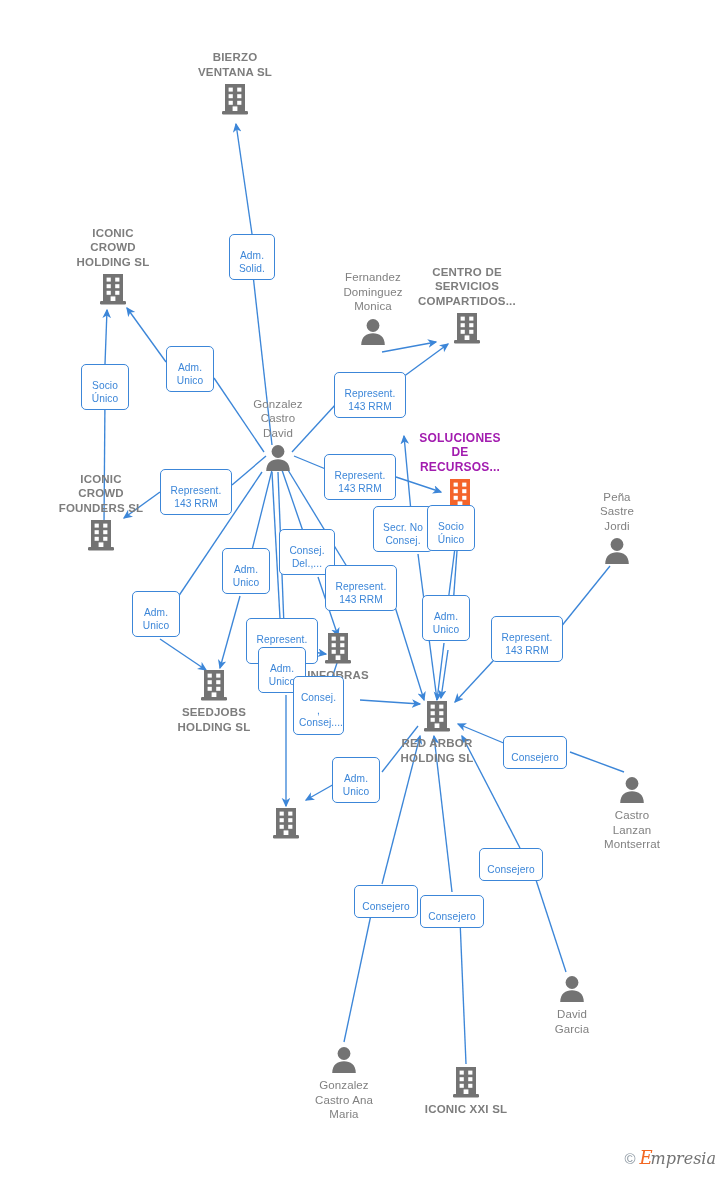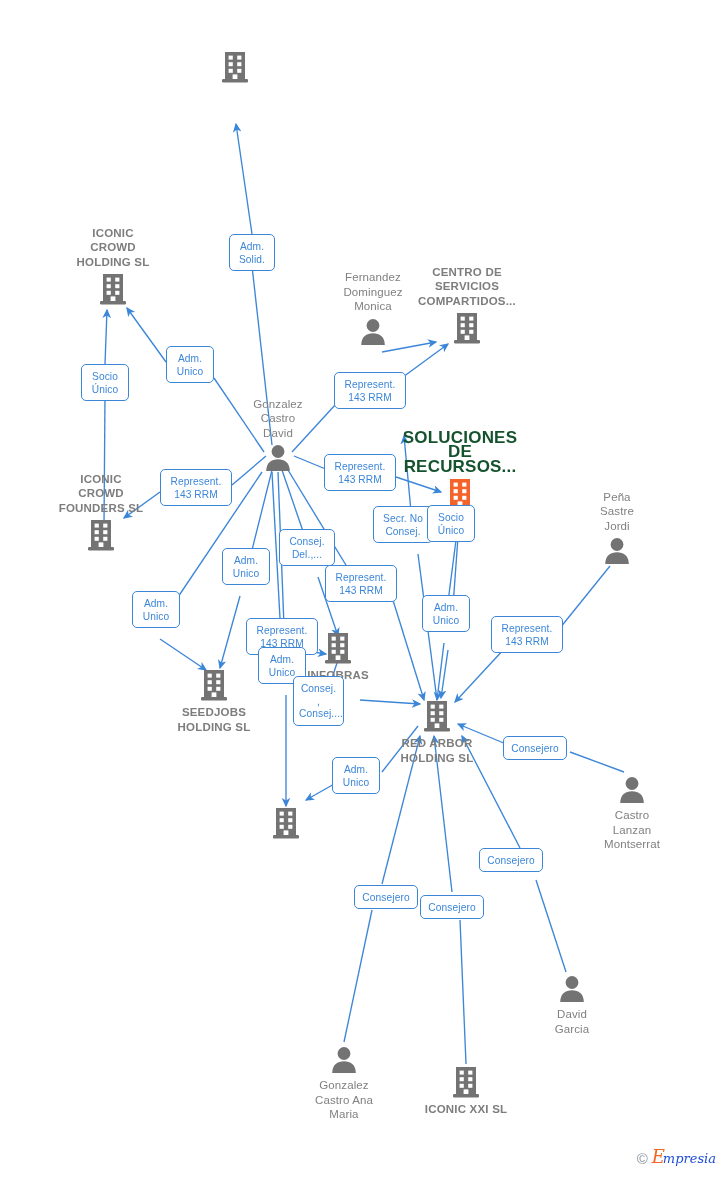--- a/index.html
+++ b/index.html
@@ -46,38 +46,38 @@
   .node.company .label {
     font-weight: bold;
     color: #7d7d7d;
     letter-spacing: 0.2px;
   }
   .node.person .label {
     font-weight: normal;
     color: #818181;
   }
   .node.highlight .label {
-    color: #14532d;
+    color: #a21caf;
     font-weight: bold;
-    font-size: 17px;
+    font-size: 12px;
   }
   .node.label-above .label { margin-bottom: 3px; }
   .node.label-below .label { margin-top: 3px; }
 
   .reltag {
     position: absolute;
     box-sizing: border-box;
     border: 1.3px solid #3c86d8;
     border-radius: 5px;
     background: #ffffff;
     color: #3c86d8;
     font-size: 10.2px;
     line-height: 12.6px;
     text-align: center;
-    padding: 6px 5px 4px 5px;
+    padding: 15px 5px 4px 5px;
     white-space: pre-line;
     letter-spacing: 0.1px;
   }
   .watermark {
     position: absolute;
     right: 12px;
     bottom: 12px;
     display: flex;
     align-items: center;
     gap: 4px;
@@ -89,24 +89,24 @@
     color: #8a96a0;
   }
   .watermark .wm-e {
     color: #f26722;
     font-family: "DejaVu Serif", serif;
     font-style: italic;
     font-size: 18px;
     line-height: 18px;
   }
   .watermark .wm-rest {
-    color: #1d4ed8;
+    color: #737373;
     font-family: "DejaVu Serif", serif;
     font-style: italic;
-    font-size: 13px;
+    font-size: 16px;
     line-height: 18px;
     margin-left: -2px;
   }
 </style>
 </head>
 <body>
 
 <div id="canvas">
 
   <svg id="edges" viewBox="0 0 728 1180" xmlns="http://www.w3.org/2000/svg">
@@ -159,20 +159,22 @@
         <path d="M520 848 L 462 736" marker-end="url(#arrowhead)"></path>
         <path d="M344 1042 L 372 910"></path>
         <path d="M382 884 L 420 736" marker-end="url(#arrowhead)"></path>
         <path d="M466 1064 L 460 920"></path>
         <path d="M452 892 L 434 736" marker-end="url(#arrowhead)"></path>
       </g>
   </svg>
 
   <div id="nodes-layer">
       <div class="node company label-above" style="left: 235px; top: 50px;">
+        <span class="label">BIERZO
+VENTANA SL</span>
         <span class="glyph"><svg width="30" height="34" viewBox="0 0 30 34" xmlns="http://www.w3.org/2000/svg">
             <rect x="5" y="2" width="20" height="27" fill="#737373"></rect>
             <rect x="2" y="29" width="26" height="3.4" rx="1.2" fill="#737373"></rect>
             <rect x="8.6" y="5.6" width="4.2" height="4" fill="#ffffff"></rect>
             <rect x="17.2" y="5.6" width="4.2" height="4" fill="#ffffff"></rect>
             <rect x="8.6" y="12.2" width="4.2" height="4" fill="#ffffff"></rect>
             <rect x="17.2" y="12.2" width="4.2" height="4" fill="#ffffff"></rect>
             <rect x="8.6" y="18.8" width="4.2" height="4" fill="#ffffff"></rect>
             <rect x="17.2" y="18.8" width="4.2" height="4" fill="#ffffff"></rect>
             <rect x="12.6" y="24.4" width="4.8" height="4.6" fill="#ffffff"></rect>

